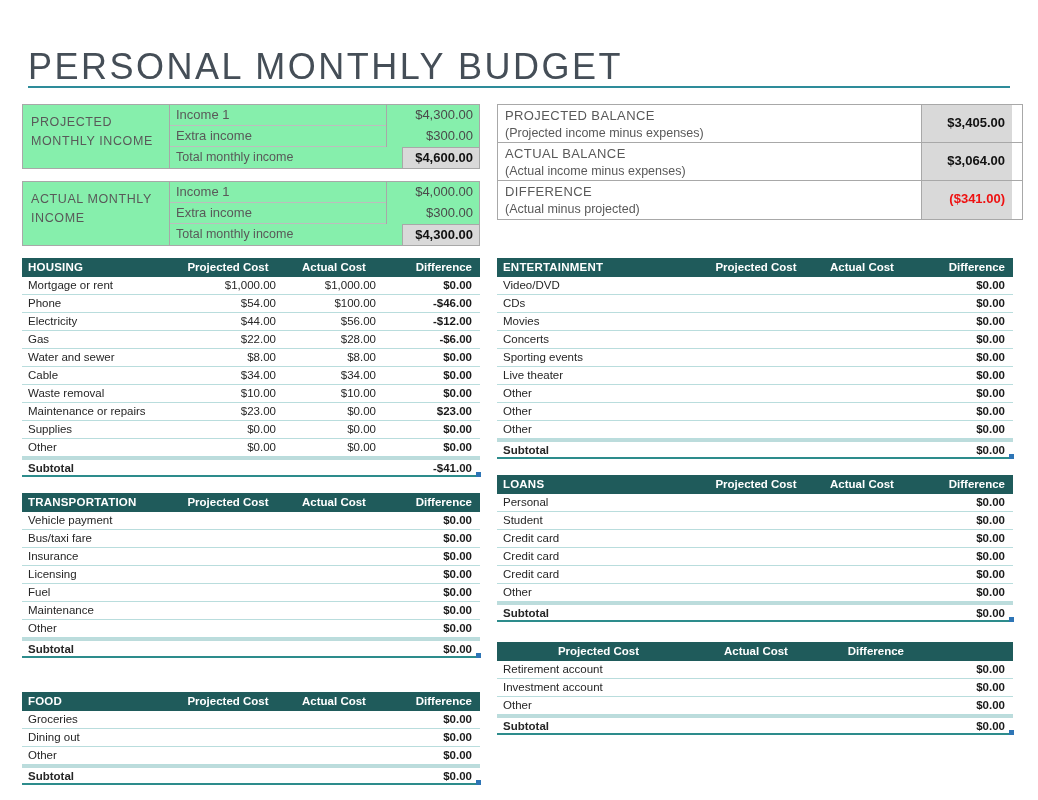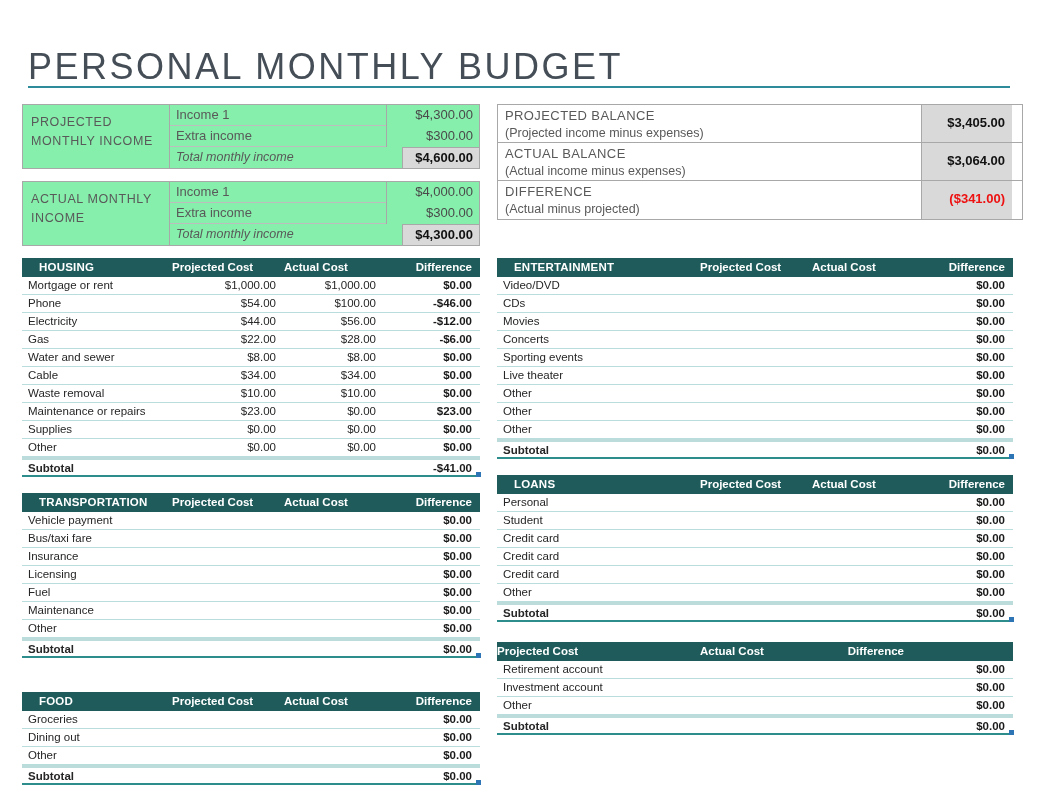--- a/index.html
+++ b/index.html
@@ -14,21 +14,21 @@
     background:#2e8c9a; }
 
   
   .income { position:absolute; left:22px; width:458px; display:grid;
     grid-template-columns:147px 216px 93px; border:1px solid #a8a8a8;
     background:#86efac; font-size:13px; color:#595959; }
   .income .side-label { grid-row:1 / span 3; border-right:1px solid #a8a8a8;
     padding:8px 6px 0 8px; letter-spacing:0.6px; font-size:12.5px; line-height:1.55; }
   .income .item { grid-column:2; height:21px; line-height:20px; padding-left:6px;
     border-bottom:1px solid #bdbdbd; }
-  .income .item.last { border-bottom:none; font-size:12.5px;font-style:italic; }
+  .income .item.last { border-bottom:none; font-size:12.5px; }
   .income .val { grid-column:3; height:21px; line-height:20px; text-align:right;
     padding-right:6px; border-left:1px solid #a8a8a8; color:#4a4a4a; }
   .income .val.total { background:#d9d9d9; color:#111; font-weight:bold;
     border-top:1px solid #a8a8a8;margin-left:16px; }
   .pos-inc0 { top:104px; } .pos-inc1 { top:181px; }
 
   
   .balance { position:absolute; left:497px; top:104px; width:526px;
     border:1px solid #a8a8a8; background:#fff; }
   .balance .brow { display:grid; grid-template-columns:423px 91px; height:38px;
@@ -44,22 +44,22 @@
 
   
   .expense { position:absolute; background:#fff; }
   .expense .hdr, .expense .row { display:grid; }
   .expense.leftcol { left:22px; width:458px; }
   .expense.rightcol { left:497px; width:516px; }
   .expense.leftcol .hdr, .expense.leftcol .row { grid-template-columns:150px 112px 100px 96px; }
   .expense.rightcol .hdr, .expense.rightcol .row { grid-template-columns:203px 112px 100px 101px; }
   .expense .hdr { background:#1f5b5b; color:#fff; font-weight:bold; font-size:11.5px;
     height:19px; line-height:19px; }
-  .expense .hdr .hname { padding-left:17px; letter-spacing:0.2px; }
-  .expense .hdr .hc { }
+  .expense .hdr .hname { padding-left:6px; letter-spacing:0.2px; }
+  .expense .hdr .hc { text-align:center; }
   .expense .hdr .hc.hdiff { text-align:right; padding-right:8px; }
   .expense .row { height:18px; line-height:17px; font-size:11.5px; color:#262626;
     border-bottom:1px solid #b9dddd; }
   .expense .row .c0 { padding-left:6px; }
   .expense .row .num { text-align:right; padding-right:8px; }
   .expense .row .diff { font-weight:bold; color:#1a1a1a; }
   .expense .row.subtotal { font-weight:bold; border-top:3px solid #bcdcdc;
     border-bottom:2px solid #2d8c8c; height:20px; line-height:16px; position:relative; }
   .fill-handle { position:absolute; right:-1px; bottom:-2px; width:5px; height:5px;
     background:#2e75b6; }

